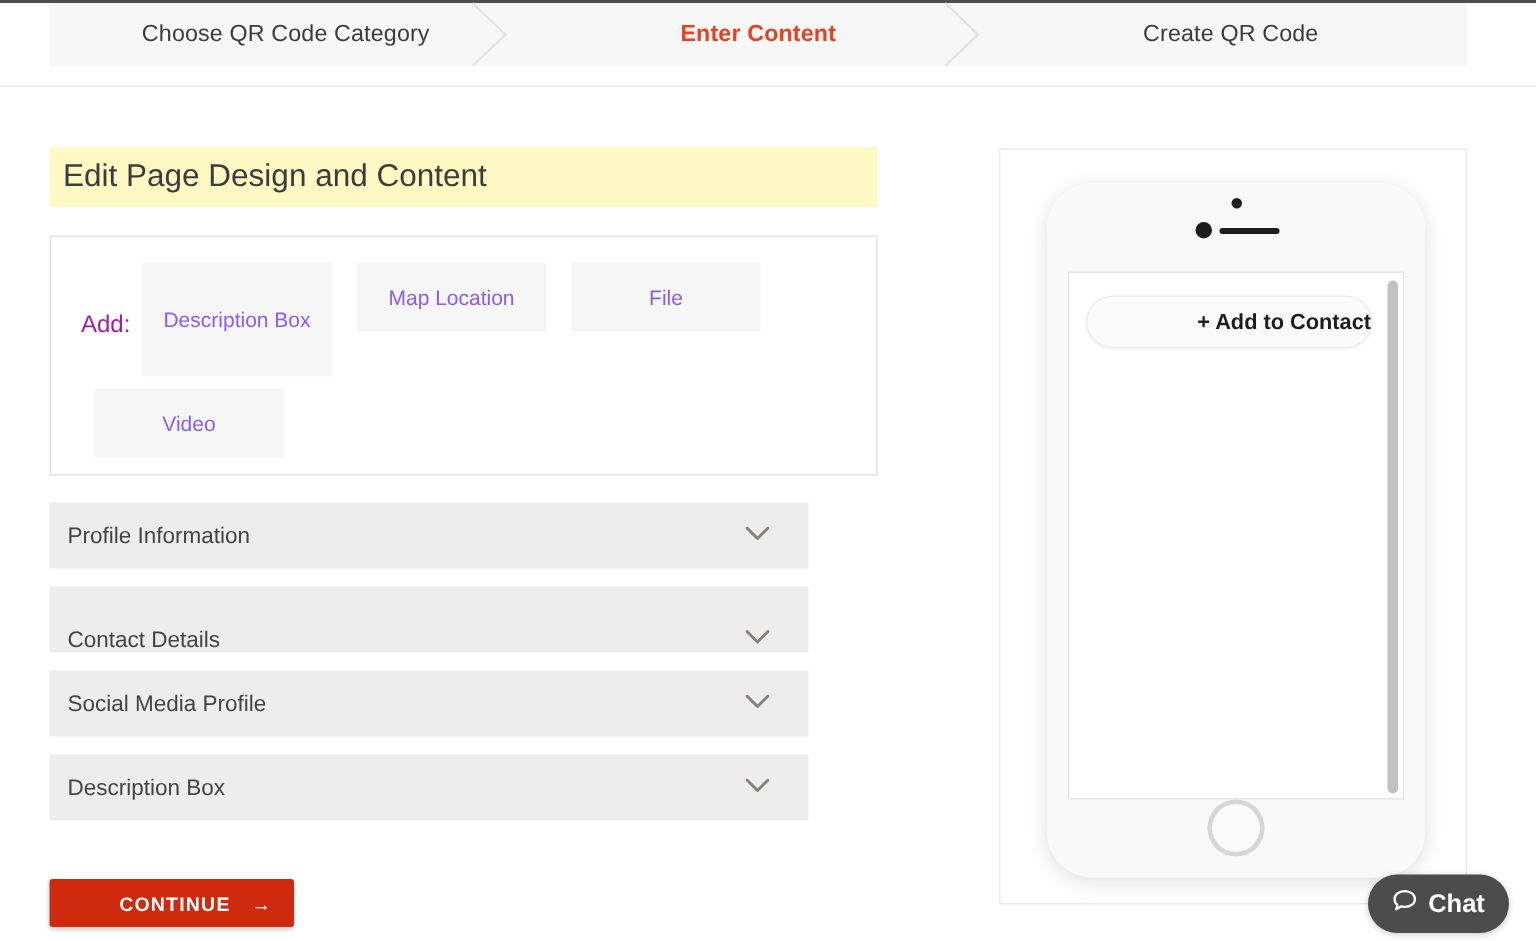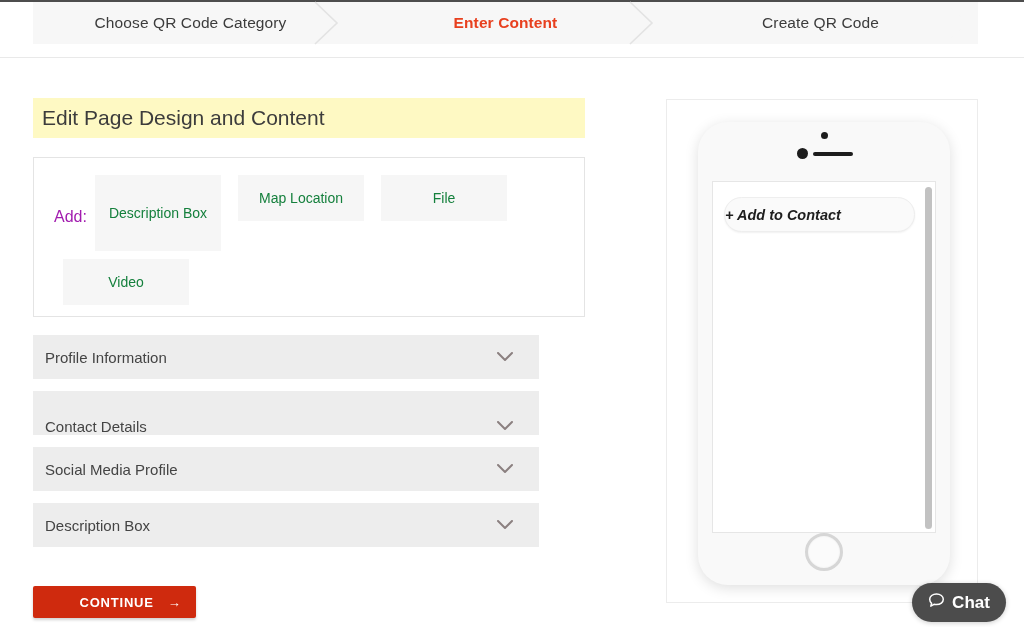--- a/index.html
+++ b/index.html
@@ -115,21 +115,21 @@
     position: absolute;
     left: 20px;
     top: 50px;
     font-size: 16px;
     color: #a21caf;
   }
 
   .add-btn {
     position: absolute;
     background: #f6f6f6;
-    color: #15803d;
+    color: #8b5cf6;
     font-size: 14px;
     display: flex;
     align-items: center;
     justify-content: center;
     text-align: center;
     line-height: 1.45;
     padding: 4px 6px;
   }
 
   .add-btn-0 { left: 61px;  top: 17px;  width: 126px; height: 76px; }
@@ -260,27 +260,26 @@
     position: absolute;
     left: 11px;
     top: 15px;
     width: 191px;
     height: 35px;
     background: #fafafa;
     border: 1px solid #eeeeee;
     border-radius: 18px;
     display: flex;
     align-items: center;
-    justify-content: flex-start;
+    justify-content: flex-end;
     font-size: 14.5px;
     font-weight: bold;
     color: #1e1e1e;
     box-shadow: 0 1px 2px rgba(0,0,0,0.06);
     cursor: pointer;
-    font-style: italic;
   }
 
   .phone-scrollbar-track {
     position: absolute;
     right: 0;
     top: 0;
     width: 13px;
     height: 100%;
     background: #ffffff;
   }

